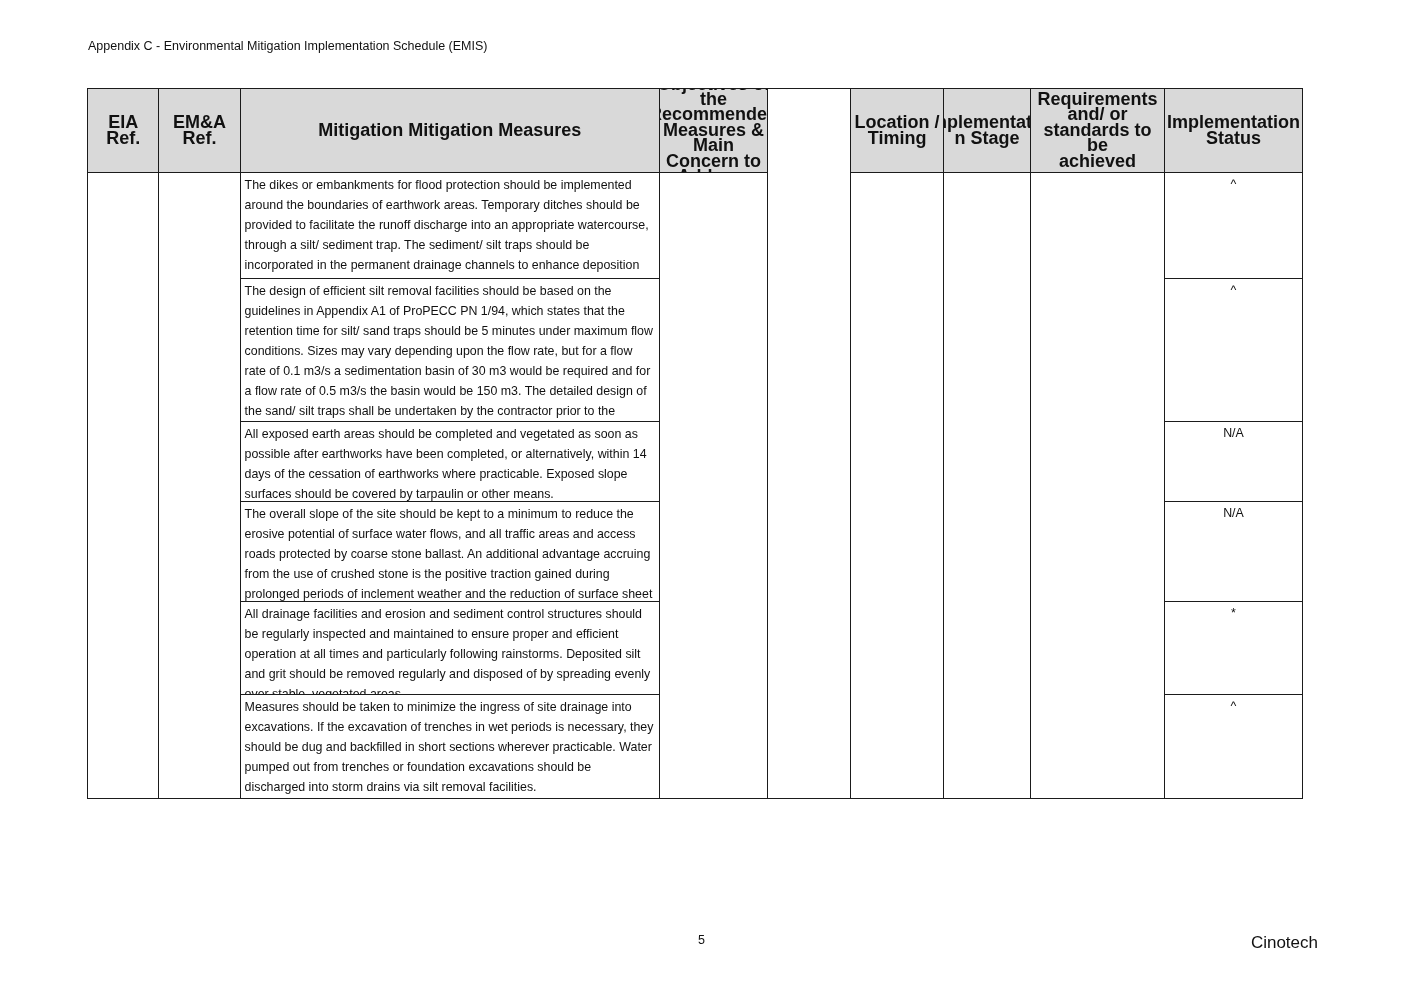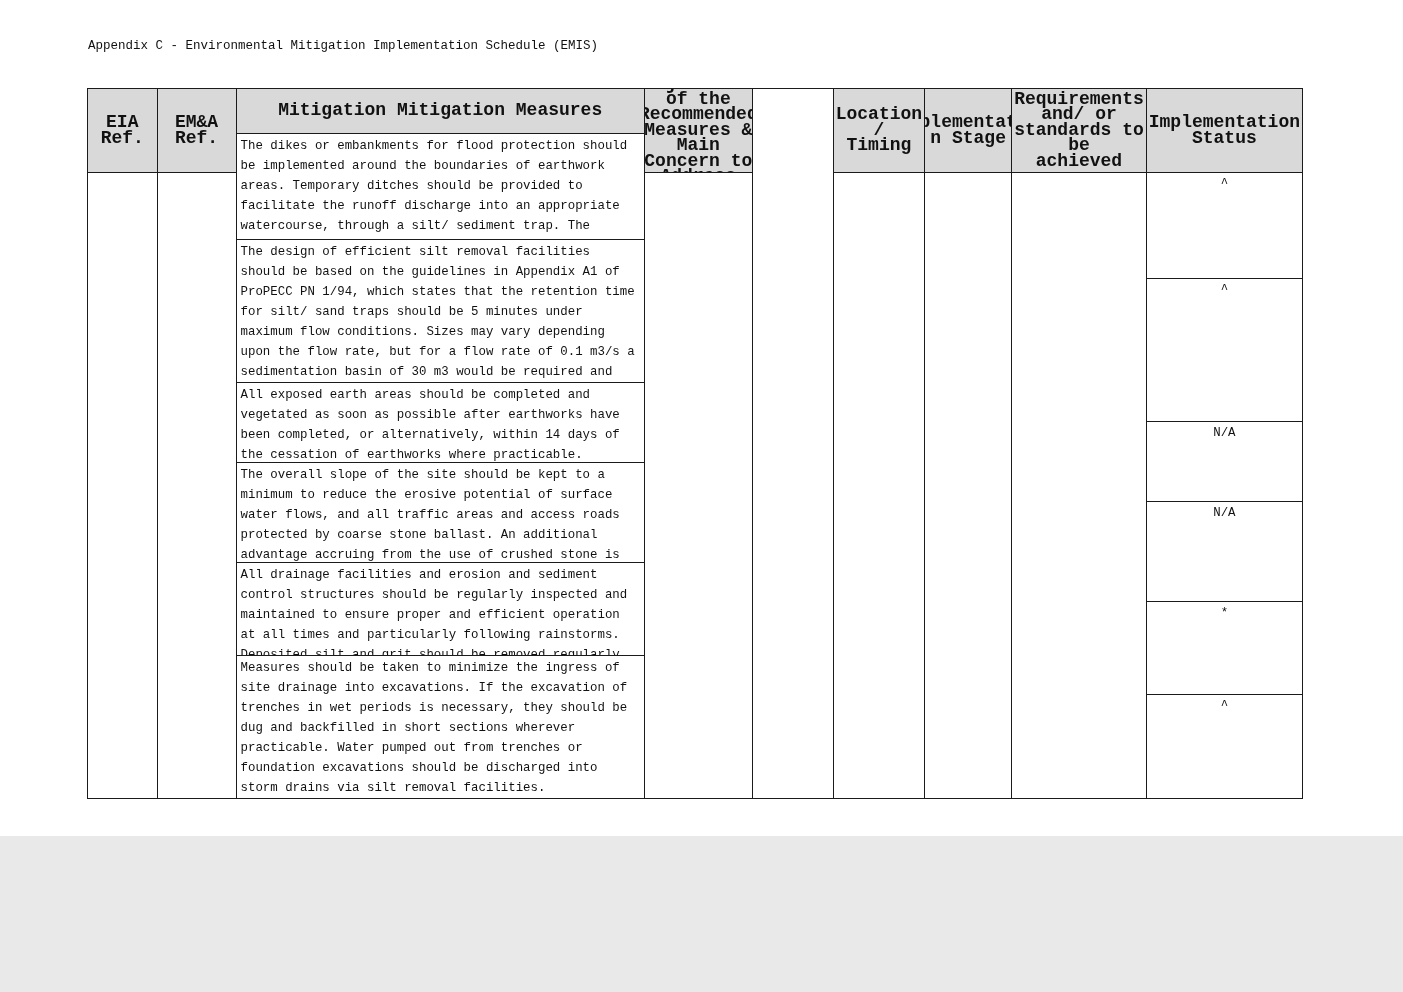--- a/index.html
+++ b/index.html
@@ -1,20 +1,20 @@
 <!DOCTYPE html>
 <html><head>
 <meta charset="utf-8">
 <style>
   html,body{margin:0;padding:0;background:#e9e9e9;}
   .page{
     position:relative;
-    width:1403px;height:836px;
+    width:1403px;height:992px;
     background:#ffffff;
-    font-family:Liberation Mono, monospace;
+    font-family:Liberation Sans, sans-serif;
     color:#111111;
     overflow:hidden;
   }
   .doc-title{
     position:absolute;left:88px;top:39px;
     font-size:12.5px;line-height:14px;
     white-space:nowrap;
   }
   
   .emis-table{

